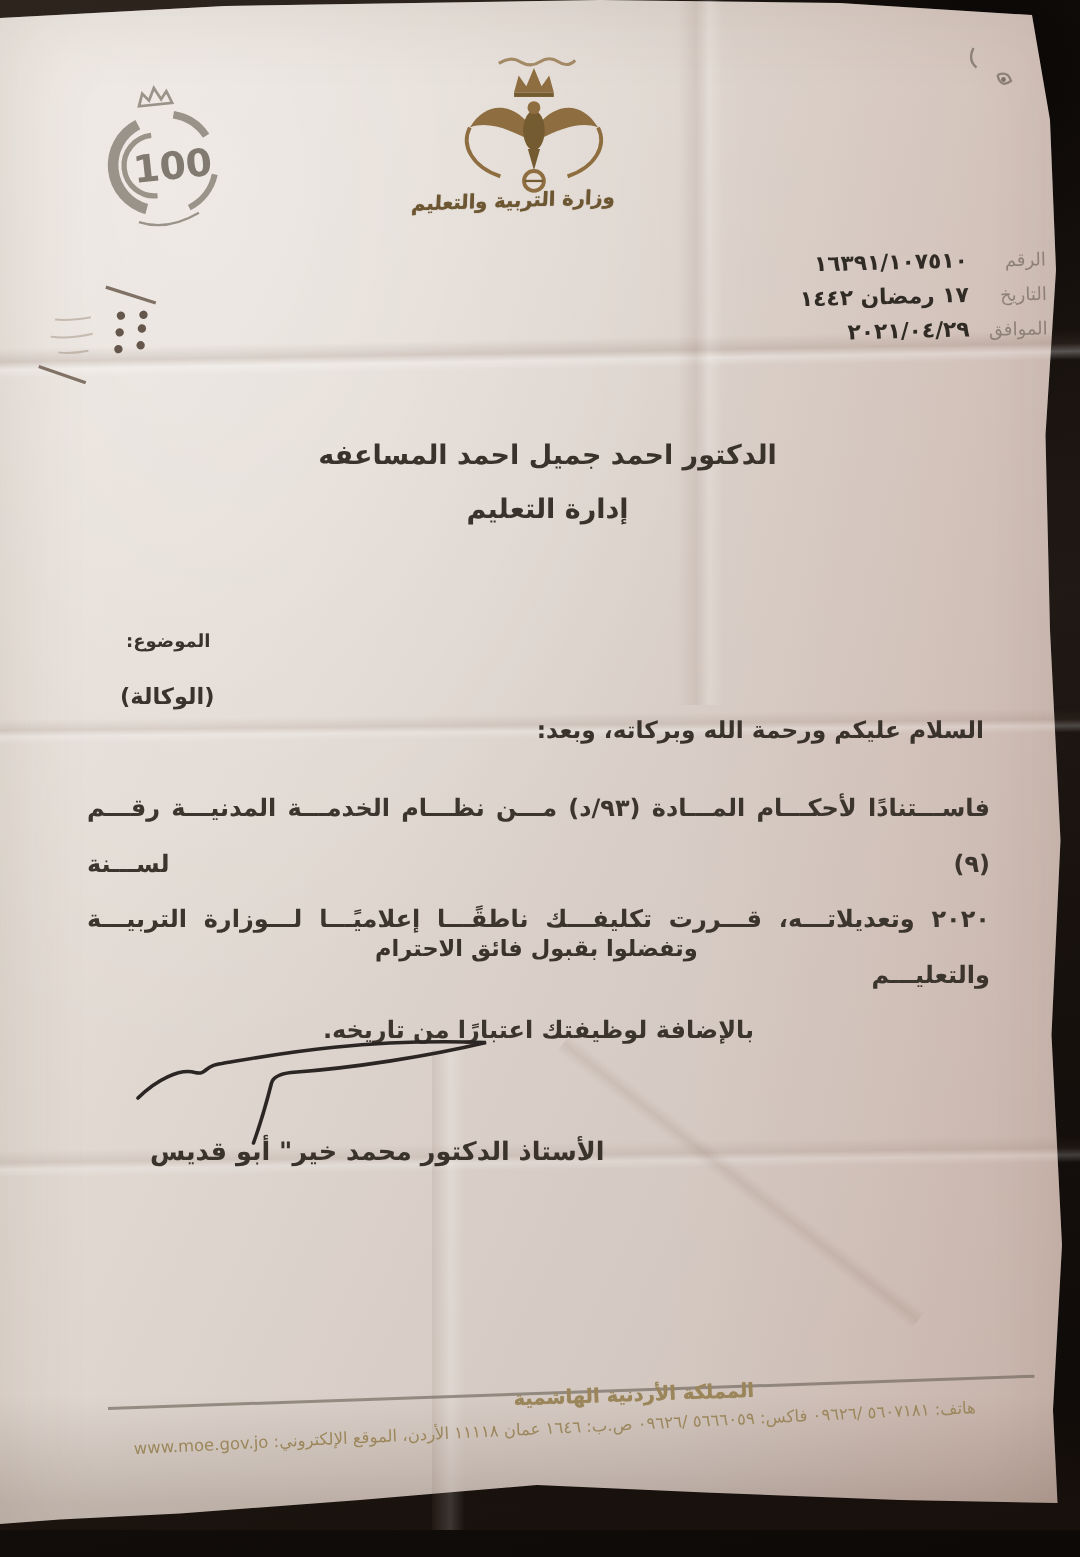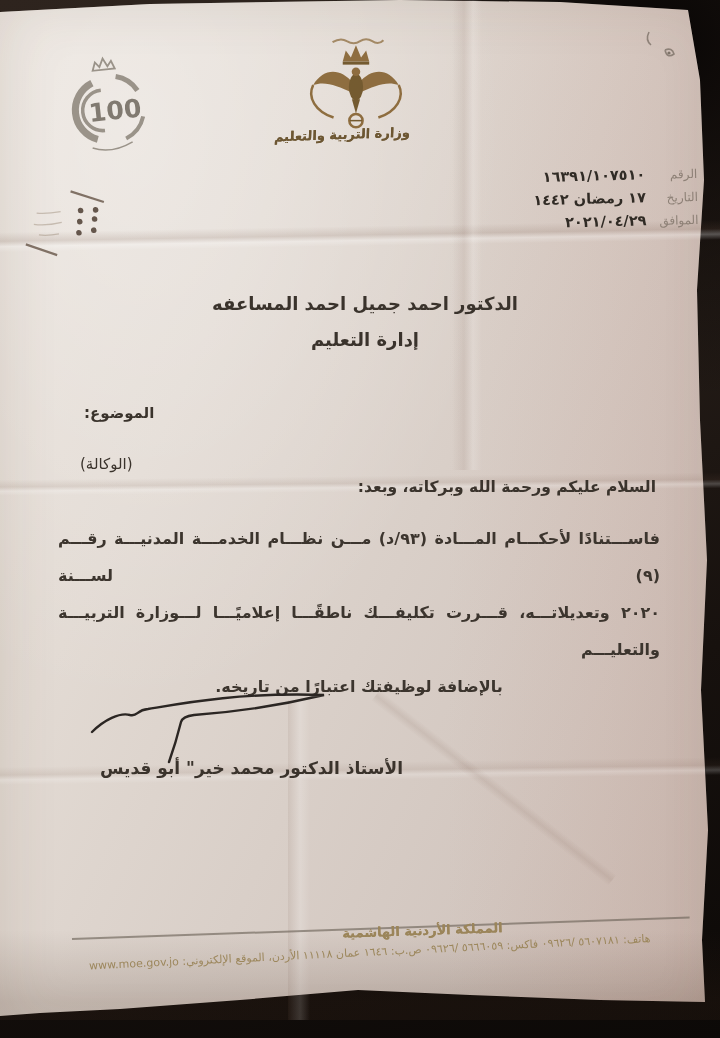--- a/index.html
+++ b/index.html
@@ -49,22 +49,22 @@
   .ministry-callig{left:258px;top:127px;width:168px;text-align:center;
     color:#6d5733;font-size:13px;font-weight:bold;transform:rotate(-2deg) skewX(-4deg);
     letter-spacing:-.3px;text-shadow:0 0 .6px #6d5733;}
 
   .ref-block{right:22px;top:168px;width:240px;transform:rotate(-1.5deg);}
   .ref-row{display:flex;direction:rtl;align-items:baseline;margin-bottom:7px;}
   .ref-label{width:52px;color:#8d8076;font-size:12px;flex:none;}
   .ref-value{font-weight:bold;color:#302b25;font-size:14.5px;letter-spacing:.6px;text-align:right;direction:rtl;}
 
   .addressee{left:165px;top:264px;width:400px;text-align:center;font-weight:bold;font-size:18px;line-height:36px;}
-  .subject-label{left:84px;top:382px;font-weight:bold;font-size:15px;}
-  .subject-value{left:80px;top:433px;font-weight:normal;font-size:15px;}
+  .subject-label{left:84px;top:398px;font-weight:bold;font-size:12px;}
+  .subject-value{left:80px;top:433px;font-weight:bold;font-size:15px;}
   .greeting{right:64px;top:456px;font-weight:bold;font-size:15.5px;}
 
   .letter-body{left:58px;top:520px;width:602px;font-weight:bold;font-size:16px;line-height:37px;color:#3c352e;direction:rtl;}
   .jline{text-align:justify;text-align-last:justify;}
   .lline{text-align:center;}
 
   .closing{left:250px;top:601px;font-weight:bold;font-size:15px;}
   .minister-title{left:84px;top:650px;font-weight:bold;font-size:16.5px;letter-spacing:.2px;}
   .signature{left:86px;top:682px;width:252px;height:82px;}
   .minister-name{left:100px;top:736px;font-weight:bold;font-size:17px;}
@@ -163,20 +163,21 @@
   <div class="abs subject-value ink rtl nowrap">(الوكالة)</div>
 
   <div class="abs greeting ink rtl nowrap">السلام عليكم ورحمة الله وبركاته، وبعد:</div>
 
   <div class="abs letter-body">
     <div class="jline">فاســـتنادًا لأحكـــام المـــادة (٩٣/د) مـــن نظـــام الخدمـــة المدنيـــة رقـــم (٩) لســـنة</div>
     <div class="jline">٢٠٢٠ وتعديلاتـــه، قـــررت تكليفـــك ناطقًـــا إعلاميًـــا لـــوزارة التربيـــة والتعليـــم</div>
     <div class="lline">بالإضافة لوظيفتك اعتبارًا من تاريخه.</div>
   </div>
 
+  <div class="abs closing ink rtl nowrap">وتفضلوا بقبول فائق الاحترام</div>
 
   <svg class="abs signature" viewBox="0 0 252 82">
     <path d="M6 50 C18 38 34 30 44 33 C52 35 50 28 62 27 C92 22 152 10 238 13 C200 22 150 30 108 33 C100 34 96 36 95 40 C92 52 88 66 83 80" stroke="#2b2623" stroke-width="2.4" fill="none" stroke-linecap="round"></path>
   </svg>
 
   <div class="abs minister-name ink rtl nowrap">الأستاذ الدكتور محمد خير" أبو قديس</div>
 
   <div class="abs footer-rule"></div>
   <div class="abs footer-kingdom rtl nowrap">المملكة الأردنية الهاشمية</div>
   <div class="abs footer-contact">هاتف: ٥٦٠٧١٨١ /٠٩٦٢٦ فاكس: ٥٦٦٦٠٥٩ /٠٩٦٢٦ ص.ب: ١٦٤٦ عمان ١١١١٨ الأردن، الموقع الإلكتروني: www.moe.gov.jo</div>

